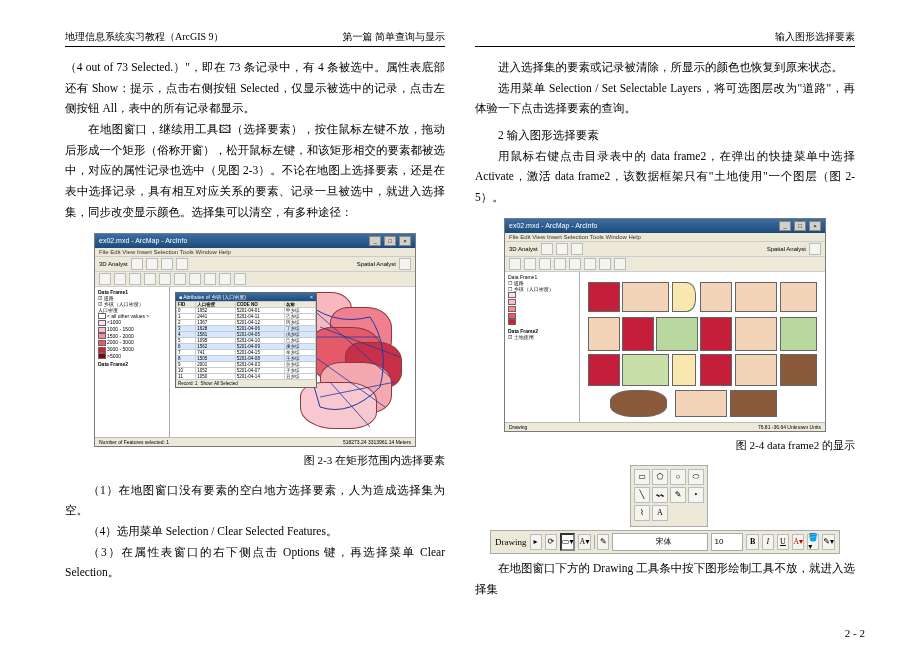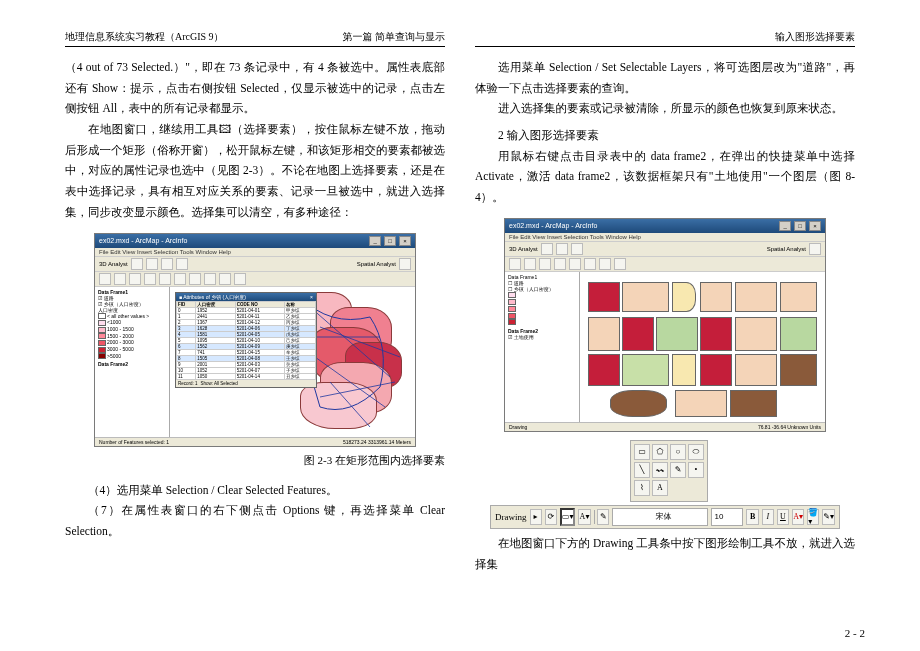--- a/index.html
+++ b/index.html
@@ -421,34 +421,35 @@
           </div>
         </div>
         <div class="statusbar">
           <span>Number of Features selected: 1</span>
           <span>518273.24 3313961.14 Meters</span>
         </div>
       </div>
     </div>
     <div class="caption">图 2-3 在矩形范围内选择要素</div>
 
+    <p class="para">（1）在地图窗口没有要素的空白地方选择要素，人为造成选择集为空。</p>
     <p class="para">（4）选用菜单 Selection / Clear Selected Features。</p>
-    <p class="para">（7）在属性表窗口的右下侧点击 Options 键，再选择菜单 Clear Selection。</p>
+    <p class="para">（3）在属性表窗口的右下侧点击 Options 键，再选择菜单 Clear Selection。</p>
   </div>
 
   <div class="column">
     <div class="header-row" style="justify-content:flex-end">
       <span>输入图形选择要素</span>
     </div>
 
+    <p class="para">进入选择集的要素或记录被清除，所显示的颜色也恢复到原来状态。</p>
     <p class="para">选用菜单 Selection / Set Selectable Layers，将可选图层改为"道路"，再体验一下点击选择要素的查询。</p>
-    <p class="para">进入选择集的要素或记录被清除，所显示的颜色也恢复到原来状态。</p>
 
     <p class="section-title">2 输入图形选择要素</p>
-    <p class="para">用鼠标右键点击目录表中的 data frame2，在弹出的快捷菜单中选择 Activate，激活 data frame2，该数据框架只有"土地使用"一个图层（图 8-4）。</p>
+    <p class="para">用鼠标右键点击目录表中的 data frame2，在弹出的快捷菜单中选择 Activate，激活 data frame2，该数据框架只有"土地使用"一个图层（图 2-5）。</p>
 
     <div class="figure">
       <div class="arcmap-win">
         <div class="titlebar">
           <span>ex02.mxd - ArcMap - ArcInfo</span>
           <span class="win-btns">
             <span>_</span>
             <span>□</span>
             <span>×</span>
           </span>
@@ -513,20 +514,21 @@
               <div class="parcel" style="left:150px;top:118px;width:45px;height:25px;background:#8a5a3a"></div>
             </div>
           </div>
         </div>
         <div class="statusbar">
           <span>Drawing</span>
           <span>76.81 -36.64 Unknown Units</span>
         </div>
       </div>
     </div>
+    <div class="caption">图 2-4 data frame2 的显示</div>
 
     <div class="drawbar">
       <div class="dropdown-tools">
         <div class="dt-row">
           <span class="dt-ico">▭</span>
           <span class="dt-ico">⬠</span>
           <span class="dt-ico">○</span>
           <span class="dt-ico">⬭</span>
         </div>
         <div class="dt-row">

